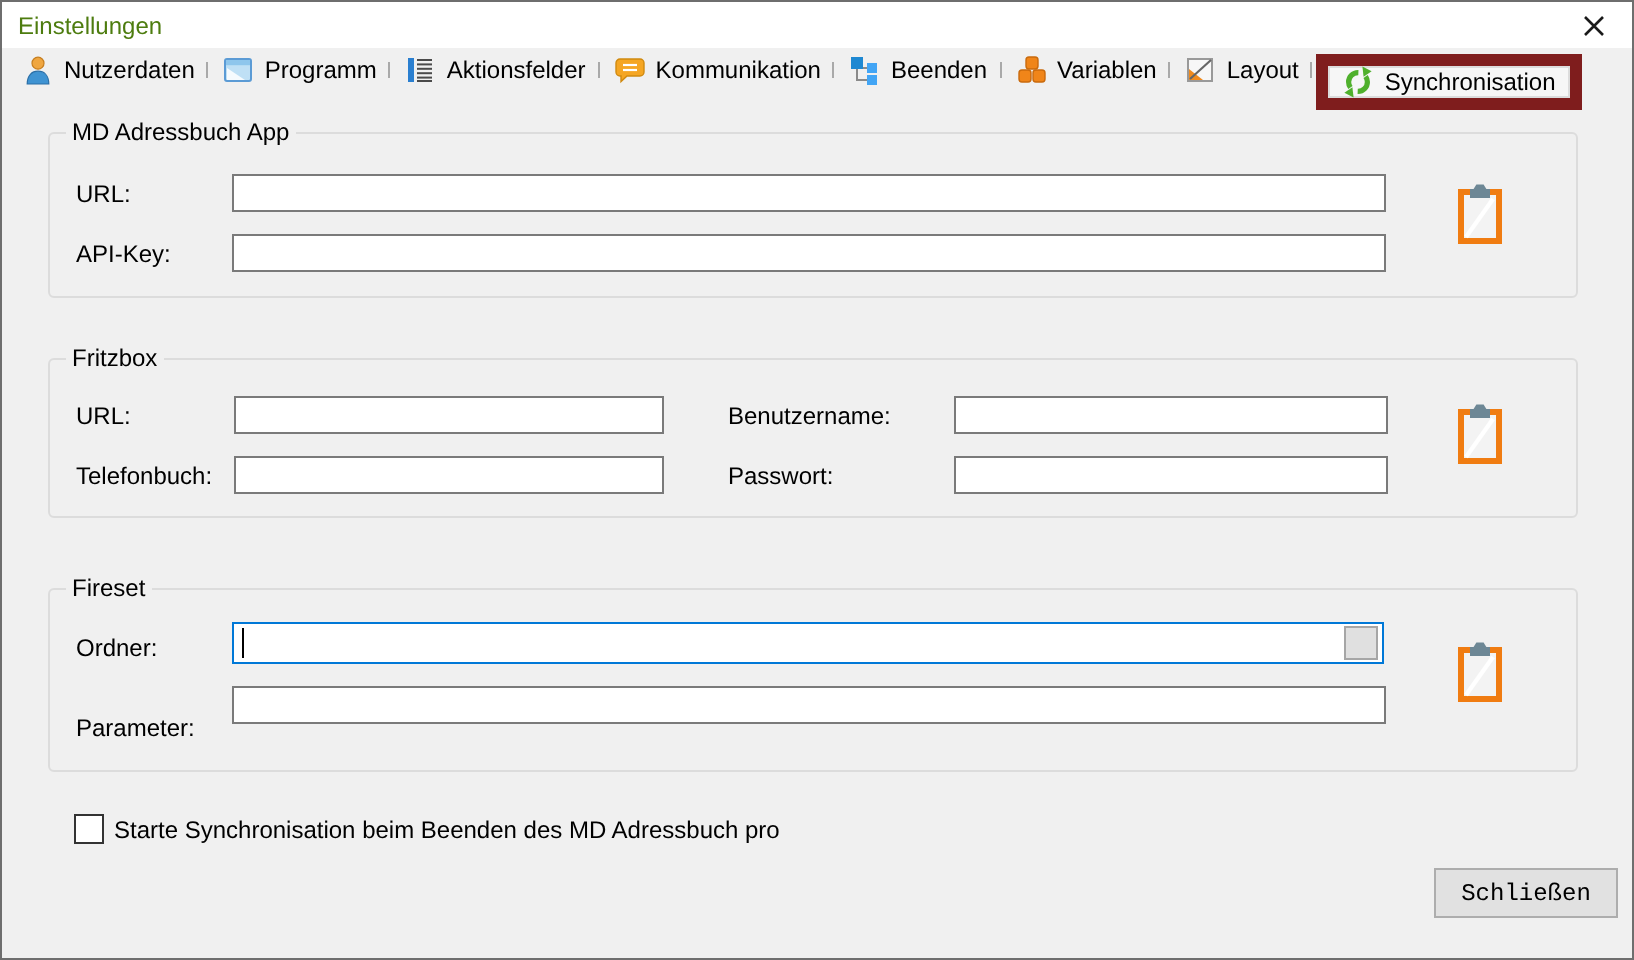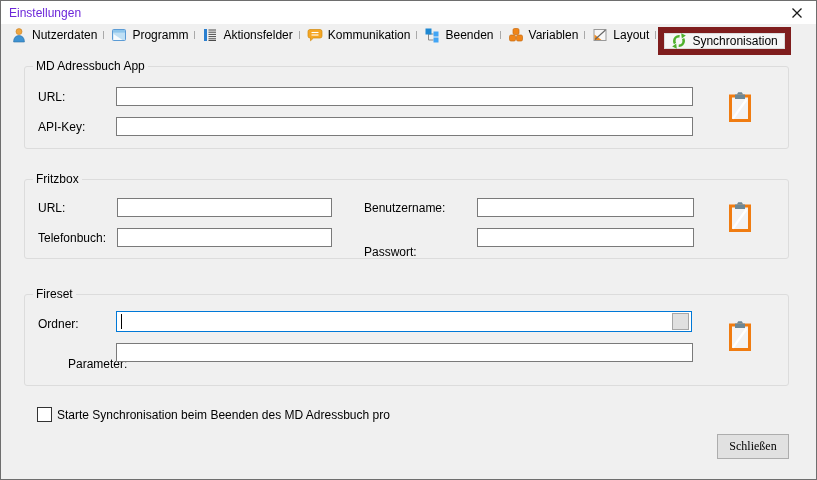--- a/index.html
+++ b/index.html
@@ -5,21 +5,21 @@
   html,body{margin:0;padding:0;background:#c8c8c8;}
   .dialog{
     position:relative; width:817px; height:480px; box-sizing:border-box;
     background:#f0f0f0; border:1px solid #6e6e6e;
     font-family:"Liberation Sans", sans-serif; font-size:12px; color:#000;
     overflow:hidden;
   }
   
   .titlebar{position:absolute; left:0; top:0; right:0; height:23px; background:#ffffff;
     display:flex; align-items:center; padding-left:8px; box-sizing:border-box;}
-  .title{font-size:12px; color:#6d28d9;}
+  .title{font-size:12px; color:#4d7c0f;}
   .close-btn{position:absolute; right:0; top:0; width:38px; height:23px;
     display:flex; align-items:center; justify-content:center; cursor:default;}
   
   .tabbar{position:absolute; left:3px; top:26px; height:25px; display:flex; align-items:flex-start;}
   .tab{position:relative; display:flex; align-items:center; gap:5px; padding:0 7px;
     white-space:nowrap; box-sizing:border-box;}
   .tab:not(.active)::after{content:""; position:absolute; right:0; top:4px; bottom:4px;
     width:1px; background:#a9a9a9;}
   .tab.active{border:6px solid #7f1d1d; background:#f6f6f6;
     box-shadow:inset 0 0 0 1px #dcdcdc; margin-left:2px;}
@@ -40,24 +40,24 @@
     font-size:12px; padding:0 2px; outline:none;}
   .caret{position:absolute; left:4px; top:2px; bottom:2px; width:1px; background:#000;}
   .browse-btn{position:absolute; right:2px; top:1px; width:17px; height:17px;
     background:#e0e0e0; border:1px solid #a6a6a6; box-sizing:border-box;}
   
   .clip-icon{position:absolute; width:24px; height:33px;}
   
   .checkbox{position:absolute; left:36px; top:406px; width:15px; height:15px;
     background:#fff; border:1px solid #333; box-sizing:border-box;}
   .checkbox-label{position:absolute; left:56px; top:407px; font-size:12px;}
-  .btn{position:absolute; left:716px; top:433px; width:72px; height:25px;
+  .btn{position:absolute; left:716px; top:433px; width:92px; height:25px;
     background:#e1e1e1; border:1px solid #adadad; box-sizing:border-box;
     display:flex; align-items:center; justify-content:center;
-    font-family:Liberation Serif, serif; font-size:12px;}
+    font-family:Liberation Mono, monospace; font-size:12px;}
 </style>
 </head>
 <body>
 
 <div class="dialog">
 
   <div class="titlebar">
     <span class="title">Einstellungen</span>
     <div class="close-btn">
       <span style="display:inline-flex;">
@@ -183,41 +183,41 @@
 
   <div class="group" style="left:23px; top:178px; width:765px; height:80px;">
     <span class="group-title">Fritzbox</span>
   </div>
   <span class="lbl" style="left:37px; top:200px;">URL:</span>
   <input class="txt" style="left: 116px; top: 197px; width: 215px; height: 19px;" value="">
   <span class="lbl" style="left:37px; top:230px;">Telefonbuch:</span>
   <input class="txt" style="left: 116px; top: 227px; width: 215px; height: 19px;" value="">
   <span class="lbl" style="left:363px; top:200px;">Benutzername:</span>
   <input class="txt" style="left: 476px; top: 197px; width: 217px; height: 19px;" value="">
-  <span class="lbl" style="left:363px; top:244px;">Passwort:</span>
+  <span class="lbl" style="left:363px; top:230px;">Passwort:</span>
   <input class="txt" style="left: 476px; top: 227px; width: 217px; height: 19px;" value="">
   <span class="clip-icon" style="left:727px; top:199px;">
     <svg width="24" height="33" viewBox="0 0 24 33">
         <rect x="2.5" y="6" width="19" height="24.5" fill="#f3f3f3" stroke="#f07c11" stroke-width="3"></rect>
         <path d="M5 28.5 L18.5 9.5" stroke="#ffffff" stroke-width="2.2"></path>
         <path d="M7 4.5 h10 v4.5 h-10 z" fill="#6d8795"></path>
         <path d="M8.8 4.5 l1.4-2.2 h3.6 l1.4 2.2 z" fill="#6d8795"></path>
       </svg>
   </span>
 
   <div class="group" style="left:23px; top:293px; width:765px; height:92px;">
     <span class="group-title">Fireset</span>
   </div>
   <span class="lbl" style="left:37px; top:316px;">Ordner:</span>
   <div class="focus-wrap">
     <input class="inner-input" value="" style="">
     <div class="caret"></div>
     <div class="browse-btn"></div>
   </div>
-  <span class="lbl" style="left:37px; top:356px;margin-left:30px;">Parameter:</span>
+  <span class="lbl" style="left:37px; top:356px;">Parameter:</span>
   <input class="txt" style="left: 115px; top: 342px; width: 577px; height: 19px;" value="">
   <span class="clip-icon" style="left:727px; top:318px;">
     <svg width="24" height="33" viewBox="0 0 24 33">
         <rect x="2.5" y="6" width="19" height="24.5" fill="#f3f3f3" stroke="#f07c11" stroke-width="3"></rect>
         <path d="M5 28.5 L18.5 9.5" stroke="#ffffff" stroke-width="2.2"></path>
         <path d="M7 4.5 h10 v4.5 h-10 z" fill="#6d8795"></path>
         <path d="M8.8 4.5 l1.4-2.2 h3.6 l1.4 2.2 z" fill="#6d8795"></path>
       </svg>
   </span>
 

